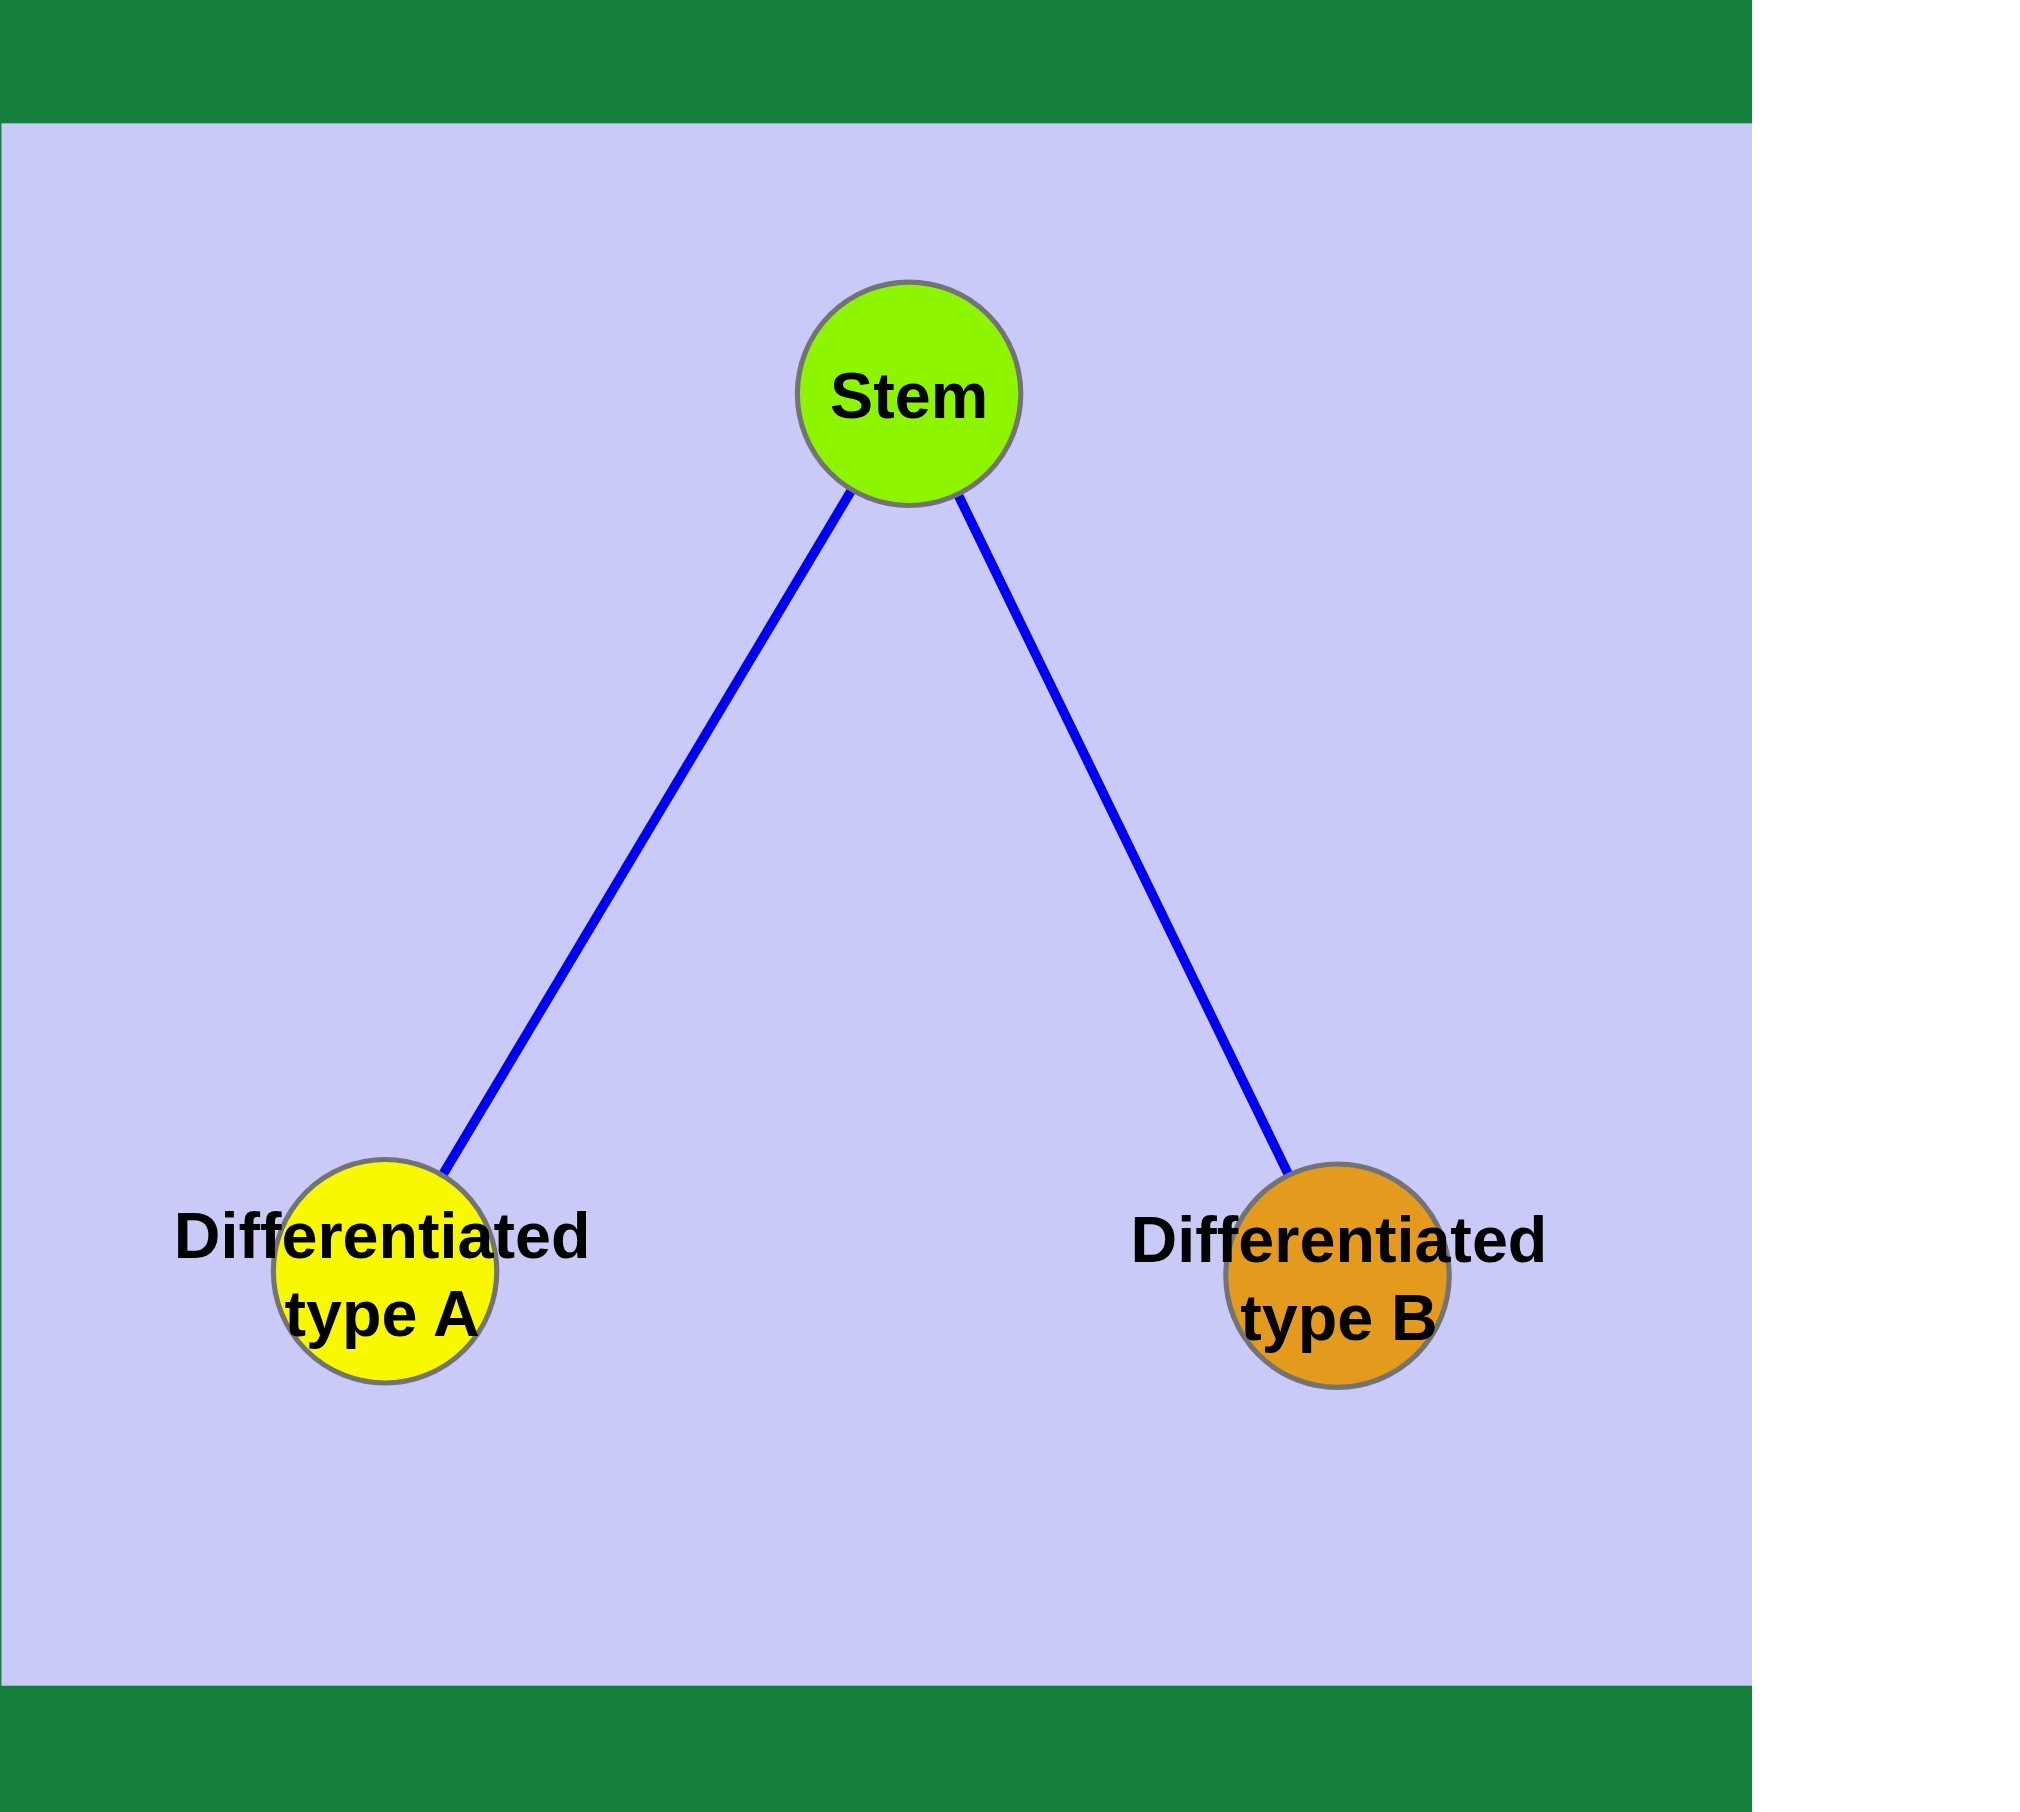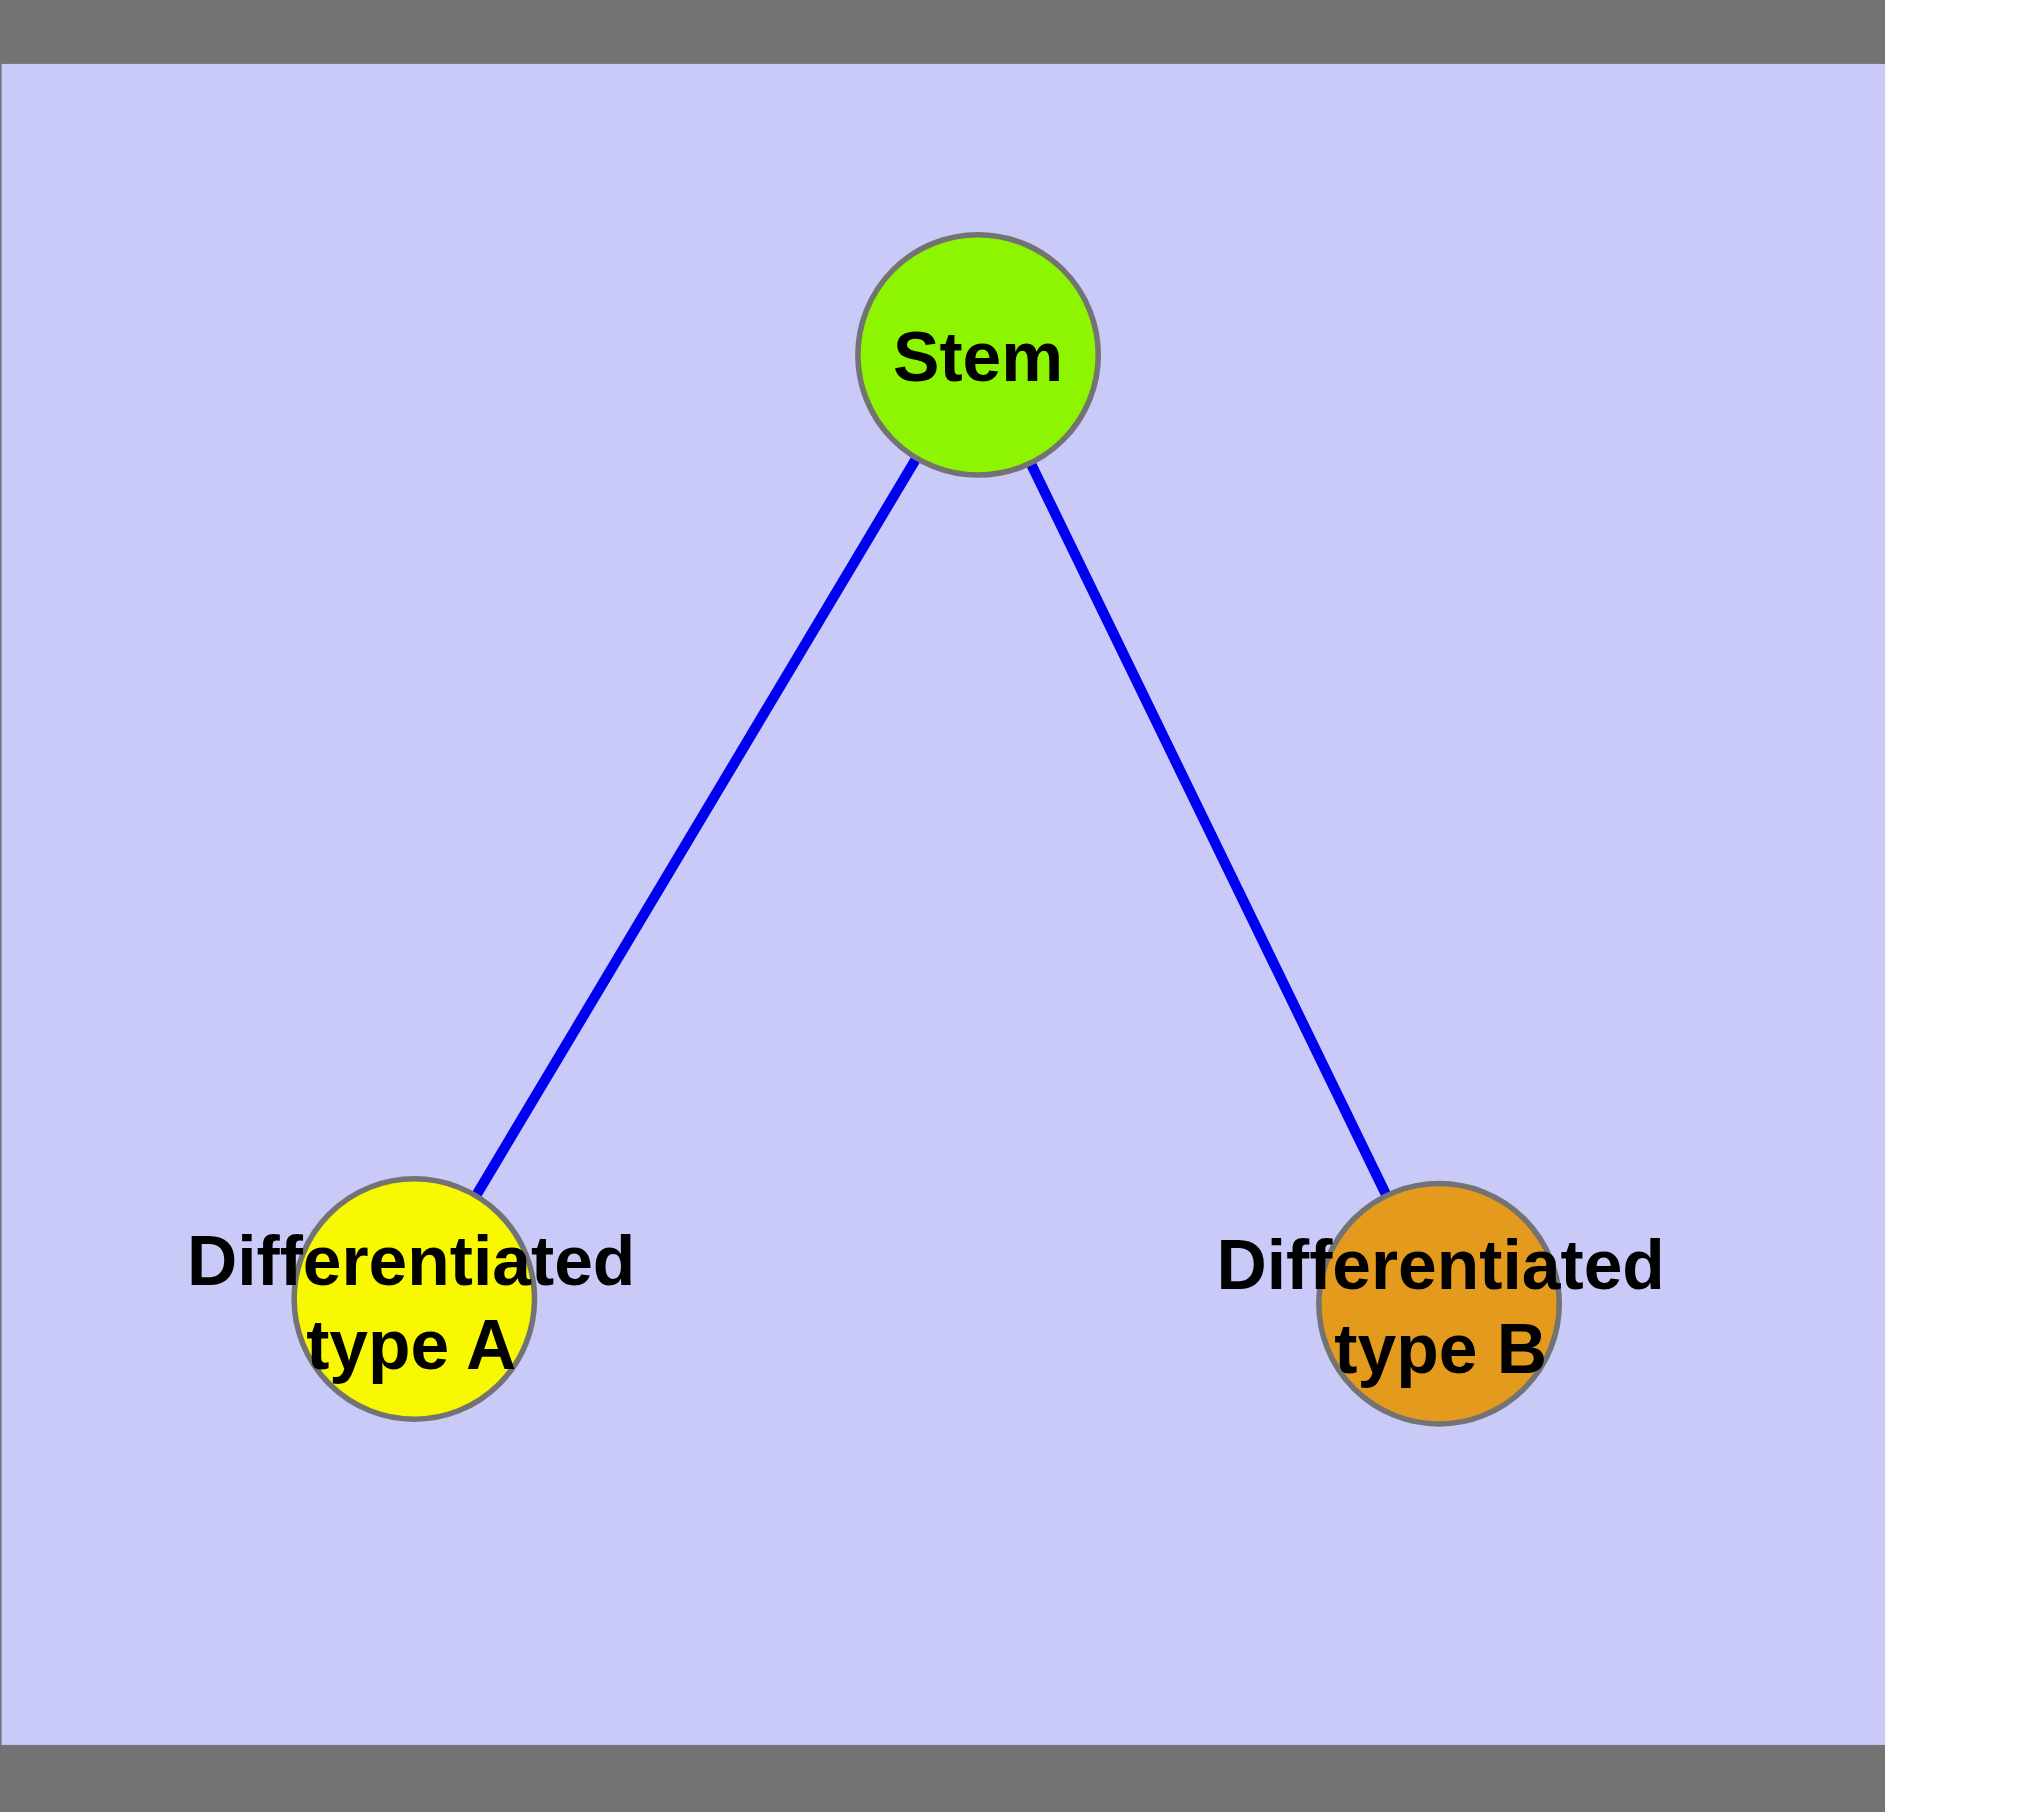--- a/index.html
+++ b/index.html
@@ -2,23 +2,23 @@
 <html style="font-size:13.6px"><head>
 <meta charset="utf-8">
 <style>
   html, body {
     margin: 0;
     padding: 0;
     background: #ffffff;
   }
   .page {
     position: relative;
-    width: 1885px;
+    width: 1752px;
     height: 1812px;
-    background: #737373;
+    background: #15803d;
     overflow: hidden;
   }
   svg.diagram {
     position: absolute;
     left: 0;
     top: 0;
     width: 100%;
     height: 100%;
     display: block;
   }

